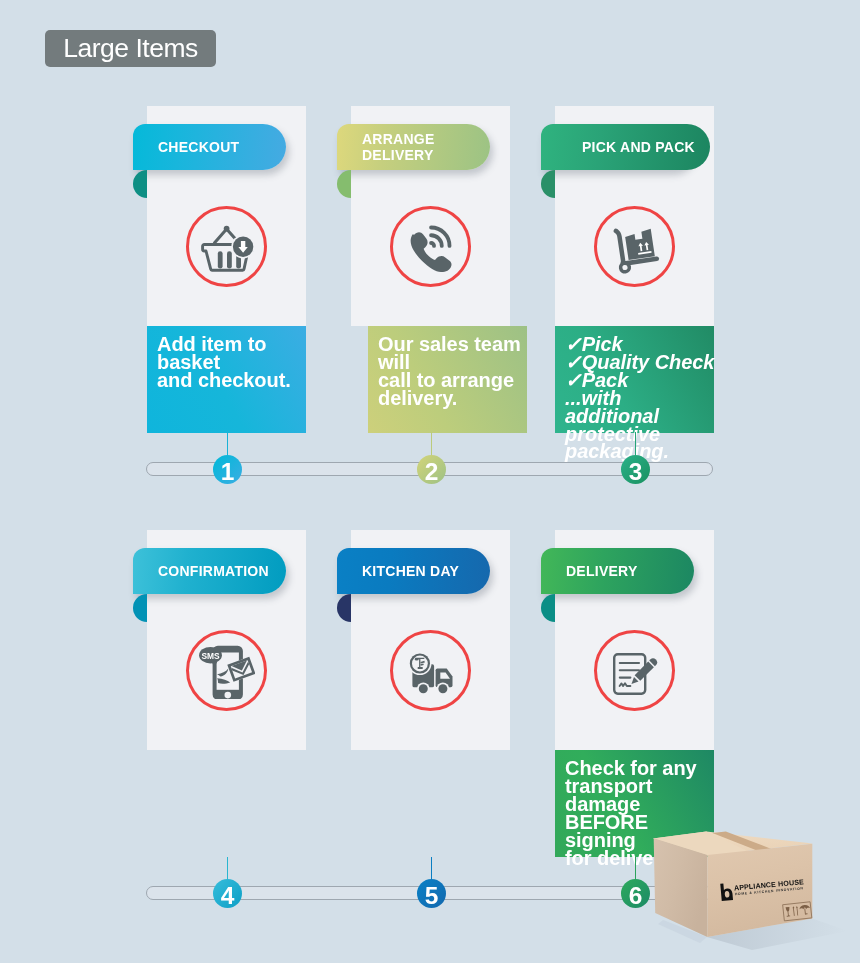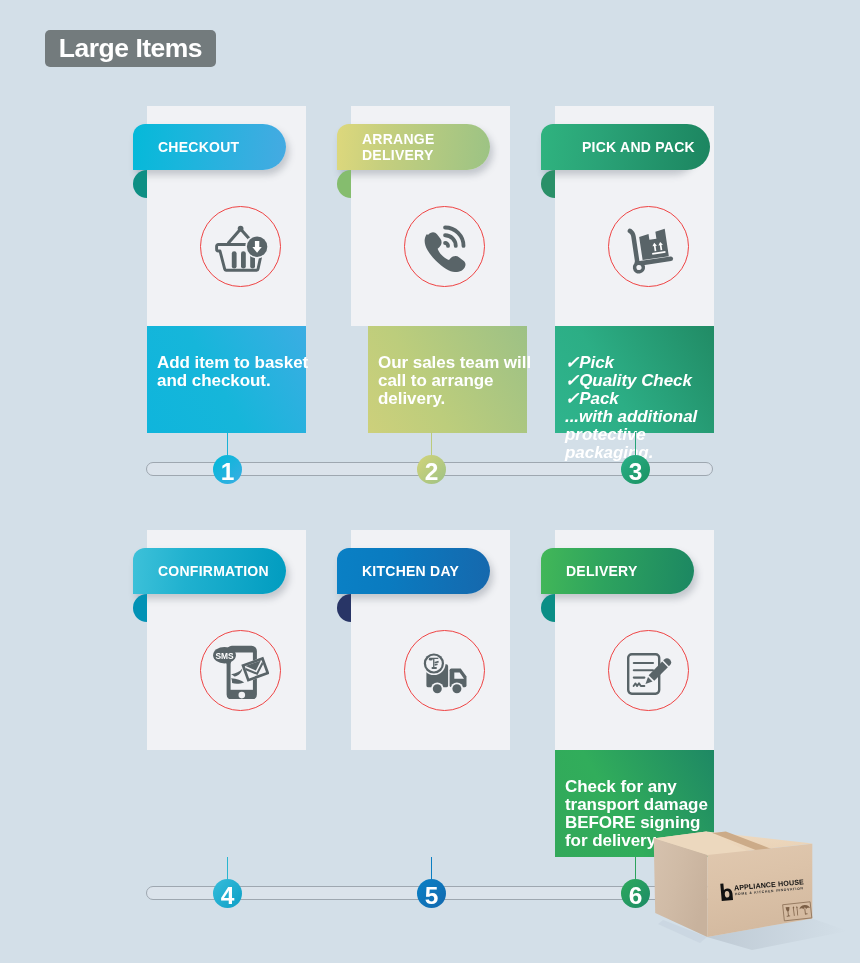--- a/index.html
+++ b/index.html
@@ -5,46 +5,46 @@
 <style>
   html,body{margin:0;padding:0;}
   body{width:860px;height:963px;overflow:hidden;background:#d3dfe8;
        font-family:"Liberation Sans",sans-serif;-webkit-font-smoothing:antialiased;}
   #stage{position:relative;width:860px;height:963px;background:#d3dfe8;overflow:hidden;}
 
   
   .title-pill{position:absolute;left:45px;top:30px;width:171px;height:37px;
     background:#737b7d;border-radius:5px;display:flex;align-items:center;
     justify-content:center;}
-  .title-pill span{color:#ffffff;font-size:26.5px;font-weight:bold;letter-spacing:-0.5px;}
+  .title-pill span{color:#ffffff;font-size:26.5px;font-weight:normal;letter-spacing:-0.5px;}
 
   
   .card{position:absolute;width:159px;height:327px;}
   .card-white{position:absolute;left:0;top:0;width:159px;height:220px;
     background:#f1f2f5;}
   .card-color{position:absolute;left:0;top:220px;width:159px;height:107px;}
-  .card-color .txt{position:absolute;left:10px;top:28px;right:-6px;
-    color:#fff;font-size:17px;font-weight:bold;line-height:17.9px;
+  .card-color .txt{position:absolute;left:10px;top:10px;right:-6px;
+    color:#fff;font-size:20px;font-weight:bold;line-height:17.9px;
     white-space:pre-line;letter-spacing:-0.05px;}
 
   
   .ribbon{position:absolute;height:46px;left:-14px;top:18px;
     border-radius:12px 23px 23px 0;
     display:flex;align-items:center;z-index:5;}
   .ribbon .rlabel{color:#fff;font-weight:bold;font-size:14px;letter-spacing:0.25px;
     padding-left:25px;line-height:16.5px;white-space:pre-line;position:relative;z-index:2;}
   .rshadow{position:absolute;left:-14px;top:18px;height:46px;
     border-radius:12px 23px 23px 0;z-index:3;
     box-shadow:3px 5px 7px rgba(62,74,88,0.26);}
   .fold{position:absolute;width:14px;height:28px;z-index:4;left:-14px;top:64px;
     border-radius:14px 0 0 14px;}
 
   
   .icon-circle{position:absolute;width:81px;height:81px;border-radius:50%;
-    border:1px solid #ef4444;left:53px;top:100px;box-sizing:border-box;}
+    border:3px solid #ef4444;left:39px;top:100px;box-sizing:border-box;}
   .icon-circle svg{position:absolute;left:50%;top:50%;transform:translate(-50%,-50%);
     display:block;}
 
   
   .connector{position:absolute;width:1.6px;z-index:1;}
   .track{position:absolute;height:14px;border-radius:7px;
     border:1.7px solid #9ea7b0;box-sizing:border-box;background:#dbe3eb;z-index:2;}
   .step{position:absolute;width:29px;height:29px;border-radius:50%;
     display:flex;align-items:center;justify-content:center;z-index:6;}
   .step span{color:#fff;font-size:24.5px;font-weight:bold;line-height:24.5px;

